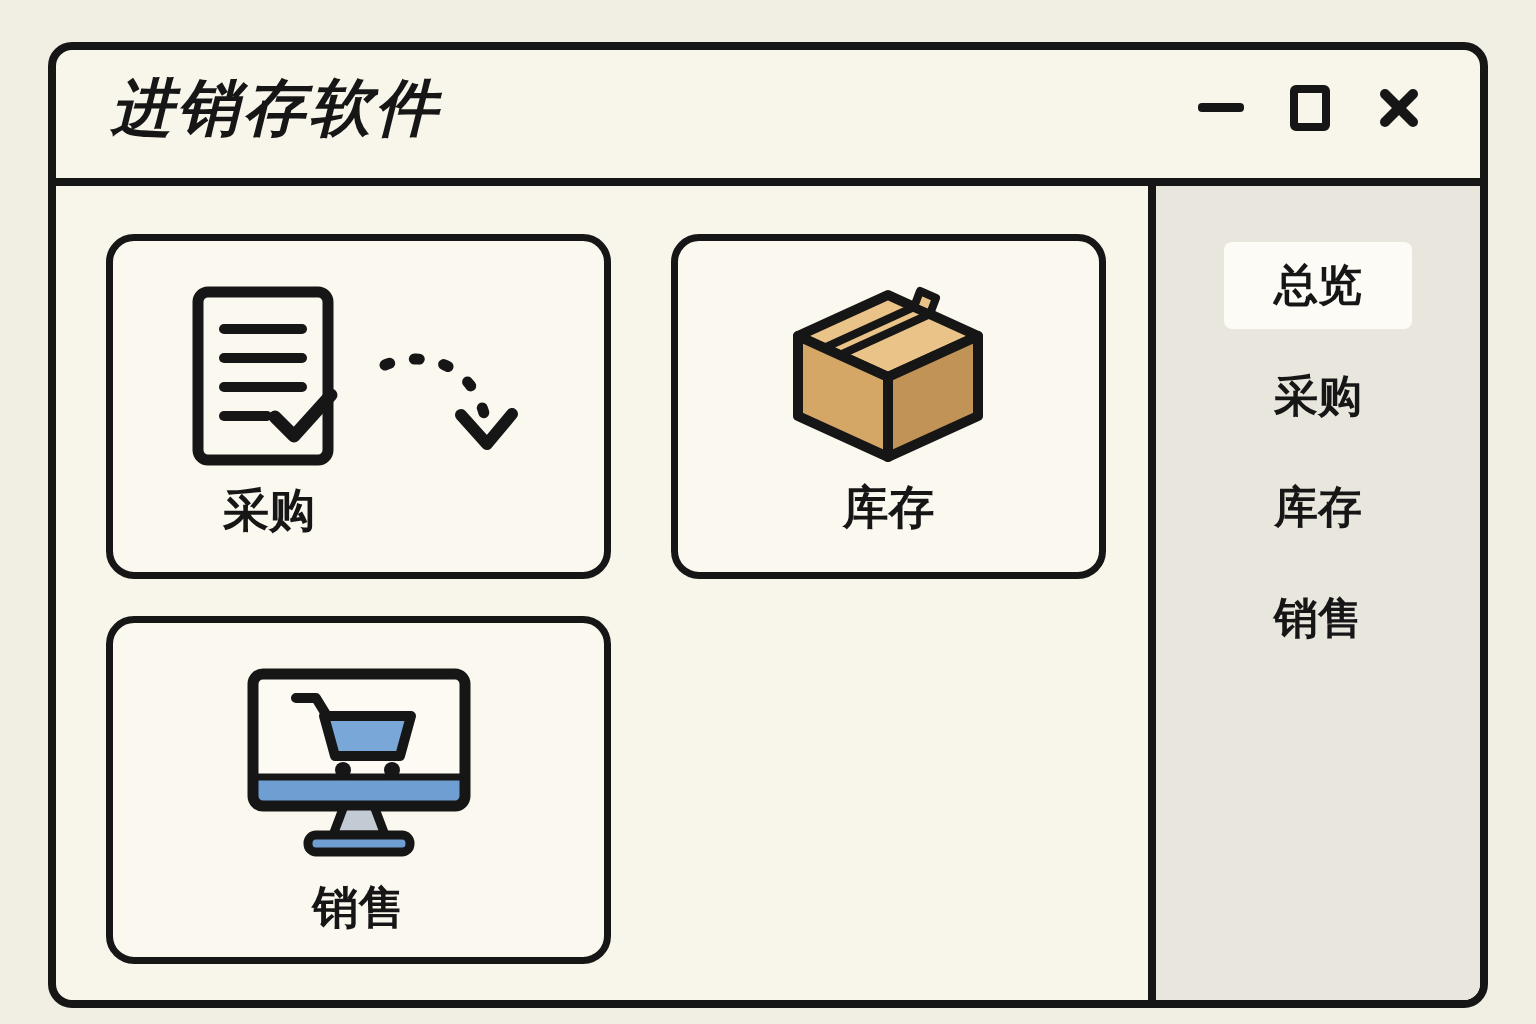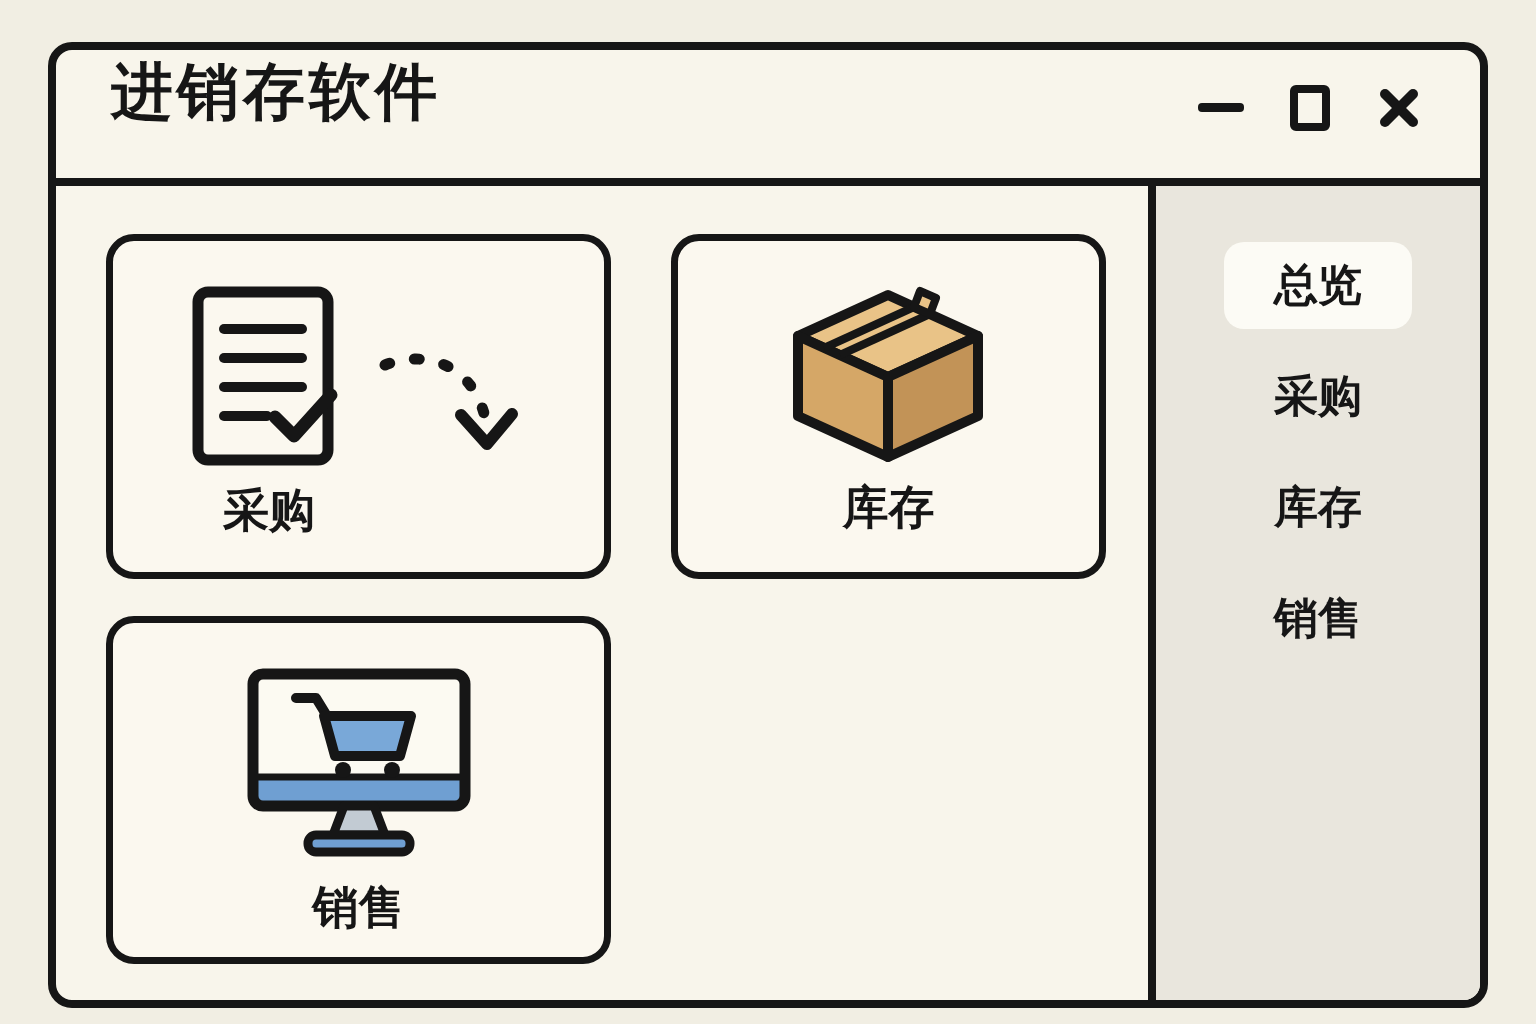--- a/index.html
+++ b/index.html
@@ -8,43 +8,43 @@
     --box-top:#e9c387; --box-left:#d5a767; --box-right:#c29357;
     --accent-blue:#6f9fd2; --cart-blue:#79a8d8; --stand-gray:#c2cbd3;
   }
   html,body{margin:0;padding:0;}
   body{width:1536px;height:1024px;background:var(--canvas-bg,#f1eee3);
        font-family:"Liberation Sans",sans-serif;overflow:hidden;color:var(--outline,#161616);}
   .canvas{position:relative;width:1536px;height:1024px;}
   .window{position:absolute;left:48px;top:42px;width:1440px;height:966px;box-sizing:border-box;
           border:8px solid var(--outline,#161616);border-radius:24px;background:var(--window-bg,#f8f5eb);
           display:flex;flex-direction:column;overflow:hidden;}
-  .titlebar{flex:0 0 136px;border-bottom:8px solid var(--outline,#161616);display:flex;
-            justify-content:space-between;padding:0 58px 13px 55px;box-sizing:border-box;}
+  .titlebar{flex:0 0 136px;border-bottom:8px solid var(--outline,#161616);display:flex;align-items:center;
+            justify-content:space-between;padding:0 58px 13px 55px;box-sizing:border-box;font-style:italic;}
   .title{font-size:62px;font-weight:800;letter-spacing:4px;}
   .controls{display:flex;align-items:center;gap:46px;}
   .ctl{display:flex;align-items:center;justify-content:center;cursor:pointer;background:none;border:none;padding:0;}
   .min-bar{width:46px;height:9px;background:var(--outline,#161616);border-radius:4px;}
   .max-box{width:24px;height:30px;border:8px solid var(--outline,#161616);border-radius:6px;}
   .winbody{flex:1;display:flex;min-height:0;}
   .main{flex:1;padding:48px 0 0 50px;display:grid;grid-template-columns:505px 435px;
         grid-template-rows:345px 348px;column-gap:60px;row-gap:37px;}
   .card{box-sizing:border-box;border:7px solid var(--outline,#161616);border-radius:28px;
         background:var(--card-bg,#fbf8ef);display:flex;flex-direction:column;cursor:pointer;}
   .card.right{align-items:center;}
   .card-art{display:flex;align-items:flex-start;}
   .card.left .card-art{margin:44px 0 0 78px;gap:34px;}
   .arrow-slot-down{margin-top:58px;}
   .arrow-slot-up{margin-top:33px;}
   .under-label{width:160px;text-align:center;font-size:46px;font-weight:800;margin:12px 0 0 76px;}
   .center-label{text-align:center;font-size:46px;font-weight:800;margin-top:12px;}
   .card.right .card-art{margin-top:42px;}
   .sidebar{flex:0 0 332px;border-left:8px solid var(--outline,#161616);background:var(--sidebar-bg,#e9e6dd);
            display:flex;flex-direction:column;align-items:center;padding-top:56px;gap:24px;box-sizing:border-box;}
-  .side-item{font-size:44px;font-weight:700;padding:14px 50px;border-radius:20px;cursor:pointer;white-space:nowrap;}
+  .side-item{font-size:44px;font-weight:700;padding:14px 50px;border-radius:8px;cursor:pointer;white-space:nowrap;}
   .side-item.active{background:var(--sidebar-active-bg,#fcfbf5);}
 </style>
 </head>
 <body>
 
 <div class="canvas">
   <div class="window">
 
     <div class="titlebar">
       <div class="title">进销存软件</div>

